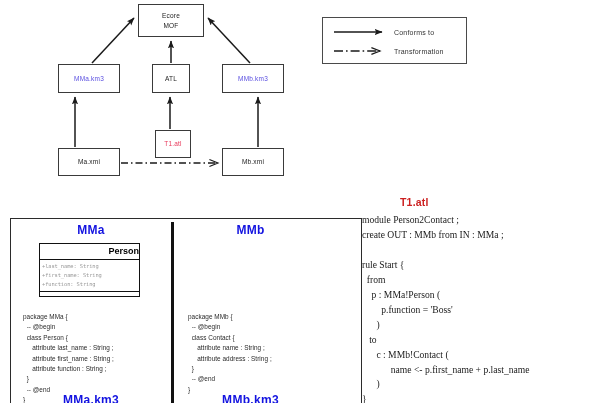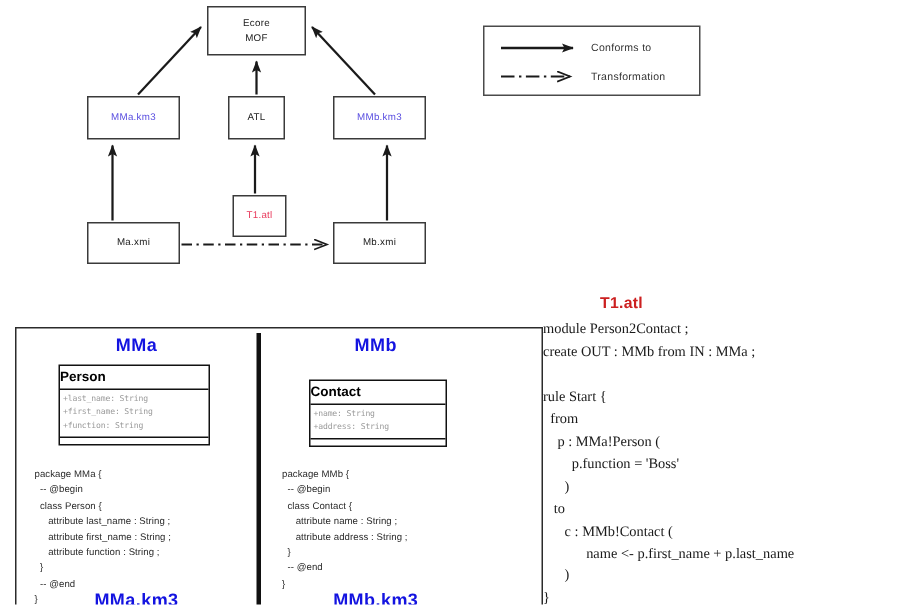--- a/index.html
+++ b/index.html
@@ -120,21 +120,21 @@
 
   
   .uml {
     position: absolute;
     border: 1.4px solid #111;
     background: #fff;
     box-sizing: border-box;
   }
   .uml-name {
     border-bottom: 1.4px solid #111;
-    text-align: left;
+    text-align: right;
     font-size: 9px;
     font-weight: bold;
     padding: 2px 0 2.5px;
     color: #000;
   }
   .uml-attrs {
     padding: 2px 0 2px 2px;
     border-bottom: 1.4px solid #111;
   }
   .uml-attr {
@@ -297,28 +297,20 @@
   -- @end
 }</div>
 
     <div class="mm-foot">MMa.km3</div>
   </div>
 
   <div class="mm-col right">
 
     <div class="mm-title">MMb</div>
 
-    <div class="uml" style="left:32px; top:34px; width:92px;">
-      <div class="uml-name">Contact</div>
-      <div class="uml-attrs">
-        <div class="uml-attr">+name: String</div>
-        <div class="uml-attr">+address: String</div>
-      </div>
-      <div class="uml-tail"></div>
-    </div>
 
     <div class="km3" style="left:14px; top:93px;">package MMb {
   -- @begin
   class Contact {
      attribute name : String ;
      attribute address : String ;
   }
   -- @end
 }</div>
 

